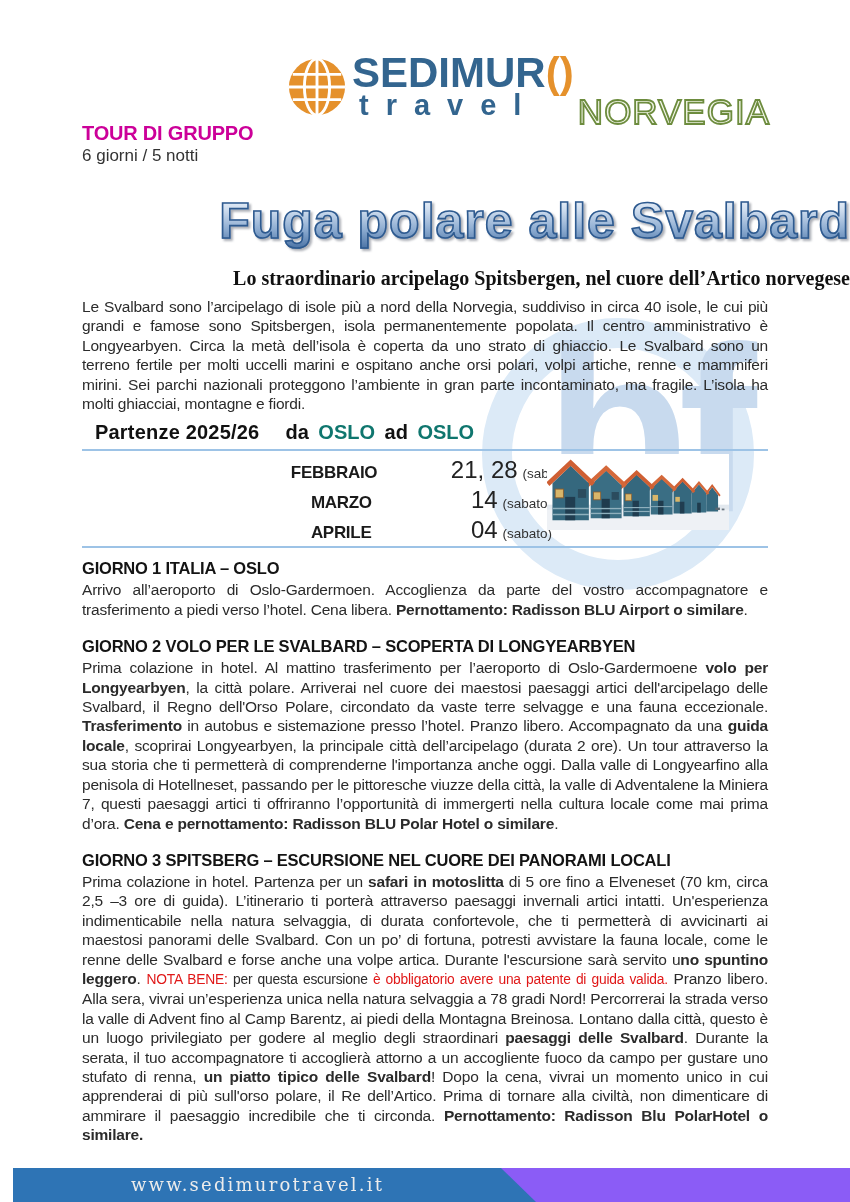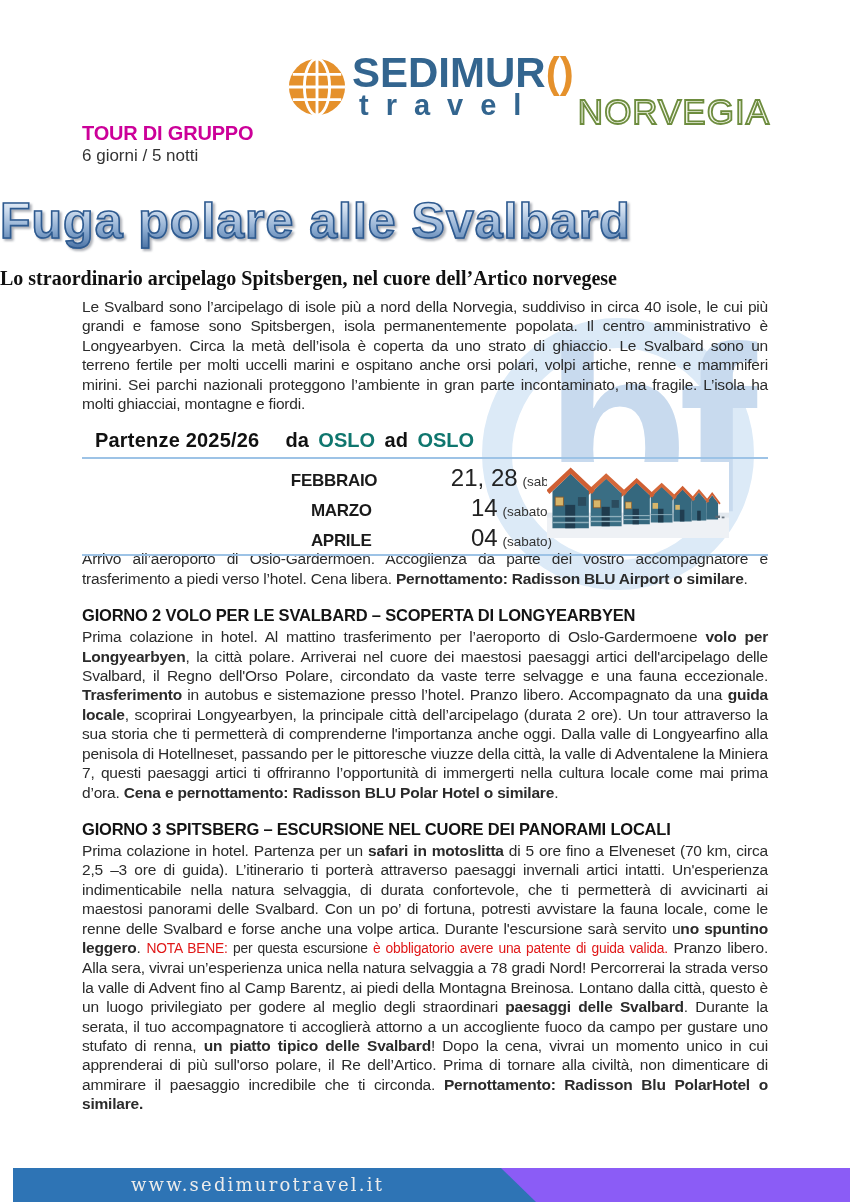--- a/index.html
+++ b/index.html
@@ -29,41 +29,41 @@
   .logo-line1 .orange { color:#e5912c; }
   .logo-line2 { font-size:29px; font-weight:bold; color:#33658f; letter-spacing:17px; line-height:1; margin-top:-3px; margin-left:7px; }
   .country {
     position:absolute; right:80px; top:92px;
     font-size:35px; font-weight:normal; letter-spacing:1px;
     color:#f2f6e8; -webkit-text-stroke:1.8px #6d8c3e;
   }
   .tour-type { position:absolute; left:82px; top:122px; font-size:20px; font-weight:bold; color:#cc0099; letter-spacing:-0.2px; }
   .duration  { position:absolute; left:82px; top:146px; font-size:17px; color:#333333; }
   
-  .title-block { position:relative; z-index:1; text-align:left; margin-top:24px; }
+  .title-block { position:relative; z-index:1; text-align:right; margin-top:24px;padding-left:44px; }
   .wordart {
     display:inline-block; font-size:50px; font-weight:bold; letter-spacing:1px; line-height:1.1;
     background:linear-gradient(180deg,#f4f8fd 0%,#cddcee 30%,#8cabd0 65%,#4a72a4 100%);
     -webkit-background-clip:text; background-clip:text; color:transparent;
     -webkit-text-stroke:1.6px #2e5a8f;
     filter:drop-shadow(2px 2.5px 1px rgba(90,95,110,0.5));
   }
   .subtitle {
     font-family:"Liberation Serif", serif; font-size:20px; font-weight:bold;
     color:#111111; margin-top:18px; letter-spacing:0px;
   }
   
   .content { position:relative; z-index:1; padding:0 82px; }
   .para { font-size:15.5px; line-height:19.4px; text-align:justify; letter-spacing:-0.2px; color:#2b2b2b; }
   .intro { margin-top:7px; }
   .seg-b { font-weight:bold; }
   .seg-r { color:#e01818; font-size:13.8px; }
   .seg-ns { font-size:13.8px; }
   
-  .departures { position:relative; margin-top:16px; height:120px; }
+  .departures { position:relative; margin-top:8px; height:120px; }
   .dep-header { display:flex; align-items:baseline; padding-left:13px; height:28px; }
   .dep-title { font-size:20px; font-weight:bold; color:#111; letter-spacing:0.2px; }
   .dep-route { font-size:20px; font-weight:bold; color:#111; margin-left:26px; }
   .dep-route span { margin-right:4px; }
   .dep-route .red { color:#0f766e; }
   .dep-line { border-top:2px solid #9dc3e6; }
   .dep-rows { padding:5px 0 0 13px; }
   .dep-row { display:flex; align-items:baseline; height:30px;justify-content:center; }
   .dep-month { width:160px; font-size:17px; font-weight:bold; color:#1a1a1a; letter-spacing:-0.3px; }
   .dep-num { font-size:24px; color:#222; }
@@ -201,20 +201,21 @@
         <rect x="34" y="36" width="9" height="9" fill="#2b4c5e"></rect>
         <line x1="6" y1="56" x2="46" y2="56" stroke="#8fb0bd" stroke-width="1.6"></line>
         <line x1="6" y1="62" x2="46" y2="62" stroke="#8fb0bd" stroke-width="1.6"></line>
 
         <rect x="185" y="55" width="5" height="2.5" fill="#5a6670"></rect>
         <rect x="192" y="56" width="3" height="1.8" fill="#6a7680"></rect>
       </svg>
     </div>
 
     <div class="day day-first">
+      <div class="day-heading">GIORNO 1 ITALIA – OSLO</div>
       <p class="para"><span class="seg-n">Arrivo all’aeroporto di Oslo-Gardermoen. Accoglienza da parte del vostro accompagnatore e trasferimento a piedi verso l’hotel. Cena libera. </span><span class="seg-b">Pernottamento: Radisson BLU Airport o similare</span><span class="seg-n">.</span></p>
     </div>
 
     <div class="day">
       <div class="day-heading">GIORNO 2 VOLO PER LE SVALBARD – SCOPERTA DI LONGYEARBYEN</div>
       <p class="para"><span class="seg-n">Prima colazione in hotel. Al mattino trasferimento per l’aeroporto di Oslo-Gardermoene </span><span class="seg-b">volo per Longyearbyen</span><span class="seg-n">, la città polare. Arriverai nel cuore dei maestosi paesaggi artici dell'arcipelago delle Svalbard, il Regno dell'Orso Polare, circondato da vaste terre selvagge e una fauna eccezionale. </span><span class="seg-b">Trasferimento</span><span class="seg-n"> in autobus e sistemazione presso l’hotel. Pranzo libero. Accompagnato da una </span><span class="seg-b">guida locale</span><span class="seg-n">, scoprirai Longyearbyen, la principale città dell’arcipelago (durata 2 ore). Un tour attraverso la sua storia che ti permetterà di comprenderne l'importanza anche oggi. Dalla valle di Longyearfino alla penisola di Hotellneset, passando per le pittoresche viuzze della città, la valle di Adventalene la Miniera 7, questi paesaggi artici ti offriranno l’opportunità di immergerti nella cultura locale come mai prima d’ora. </span><span class="seg-b">Cena e pernottamento: Radisson BLU Polar Hotel o similare</span><span class="seg-n">.</span></p>
     </div>
 
     <div class="day">
       <div class="day-heading">GIORNO 3  SPITSBERG – ESCURSIONE NEL CUORE DEI PANORAMI LOCALI</div>

